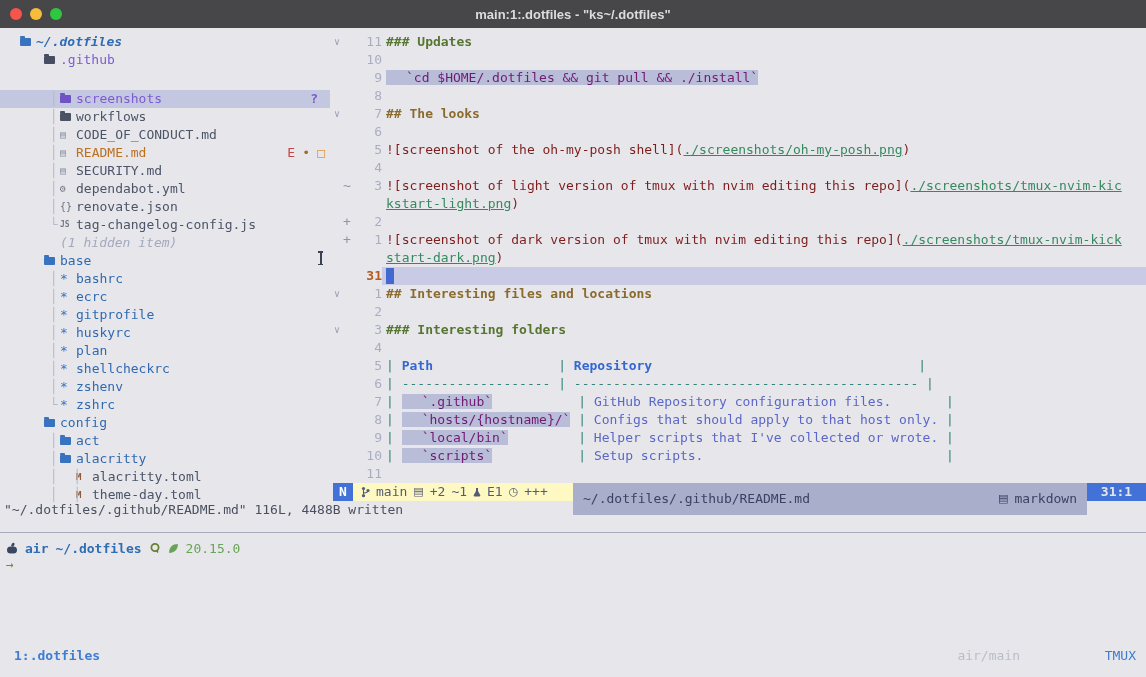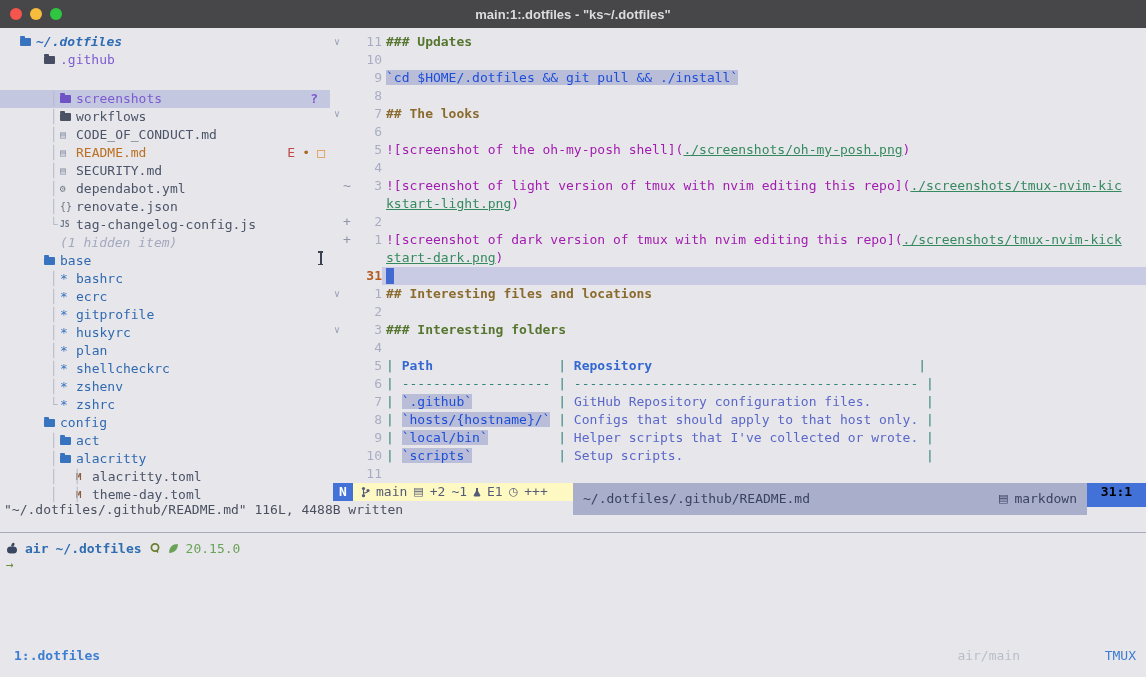--- a/index.html
+++ b/index.html
@@ -48,41 +48,41 @@
   .eline { position:relative; height:18px; line-height:18px; }
   .eline.curline::before { content:""; position:absolute; left:52px; right:0; top:0; bottom:0; background:#c9cbe4; }
   .fold { position:absolute; left:4px; color:#9ba1b8; font-size:10px; }
   .gsign { position:absolute; left:13px; color:#8e94aa; }
   .num  { position:absolute; left:12px; width:40px; text-align:right; color:#a9adc4; }
   .curline .num { color:#b45c1f; font-weight:bold; }
   .etext { position:absolute; left:56px; white-space:pre; }
   .cursor { position:absolute; left:56px; top:1px; width:8px; height:16px; background:#4169cf; }
   .sg-h2 { color:#8a6b2d; font-weight:bold; }
   .sg-h3 { color:#56752f; font-weight:bold; }
-  .sg-code { color:#1d4ed8; background:#b9bdd8; }
-  .sg-link { color:#a21caf; }
+  .sg-code { color:#701a75; background:#b9bdd8;padding-left:20px; }
+  .sg-link { color:#7f1d1d; }
   .sg-url { color:#35895f; text-decoration:underline; }
   .sg-th { color:#3467d1; font-weight:bold; }
   .sg-pipe, .sg-dash { color:#33857b; }
   .sg-cell { color:#5a67c8; }
   .sg-plain { color:#4b5468; }
 
   
   .statusline { position:absolute; left:0; top:483px; width:1146px; height:18px; line-height:18px; }
   .st-neotree { position:absolute; left:0; width:330px; height:18px; background:#dadbe3; color:#4b5165; padding-left:4px; }
   .st-mode { position:absolute; left:333px; width:20px; height:18px; background:#4272d7; color:#fff;
              font-weight:bold; text-align:center; }
   .st-git { position:absolute; left:353px; width:220px; height:18px; background:#fef9c3; color:#555b76;
             display:flex; align-items:center; gap:6px; padding-left:8px; }
   .st-git svg { flex:none; }
   .st-icon-sans { font-family:"DejaVu Sans", sans-serif; font-size:11px; }
   .st-right { position:absolute; left:573px; right:59px; height:18px; background:#a9aecb; color:#3b4262;
               display:flex; justify-content:space-between; align-items:center; padding:16px 10px; }
   .st-ft { display:flex; align-items:center; gap:6px; }
-  .st-pos { position:absolute; right:0; width:59px; height:24px; background:#4272d7; color:#000000;
+  .st-pos { position:absolute; right:0; width:59px; height:18px; background:#4272d7; color:#e5e5e5;
             font-weight:bold; text-align:center; }
 
   .msgline { position:absolute; left:4px; top:501px; height:18px; line-height:18px; color:#4b5060; white-space:pre; }
 
   .divider { position:absolute; left:0; top:532px; width:1146px; height:1px; background:#a7abbc; }
 
   
   .prompt { position:absolute; left:6px; top:539px; height:18px; display:flex; align-items:center; gap:7px; }
   .p-host { color:#2f6db3; font-weight:bold; }
   .p-ver { color:#69a357; }

